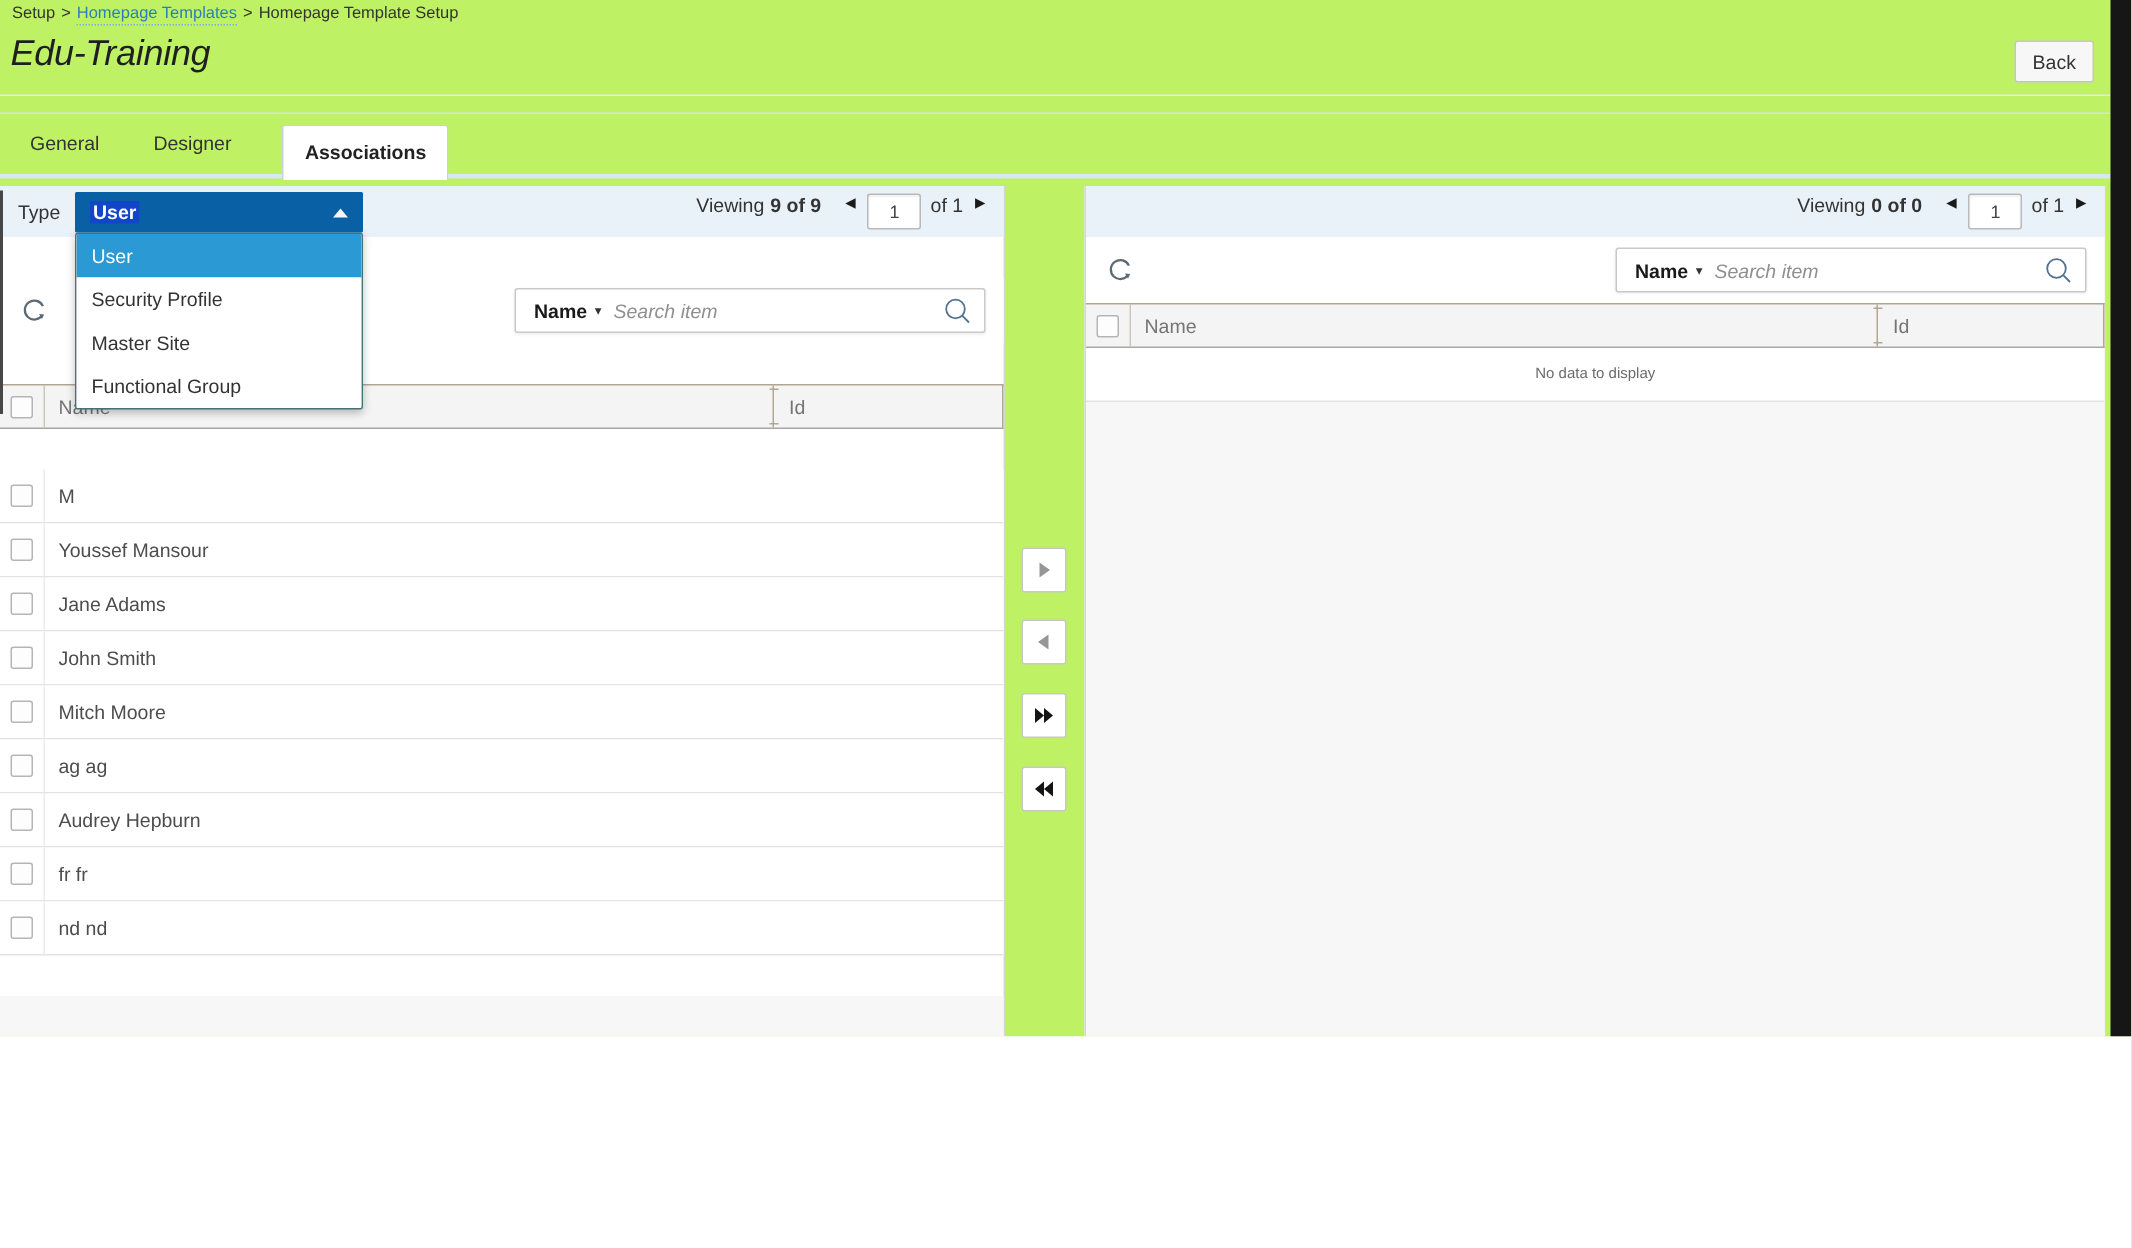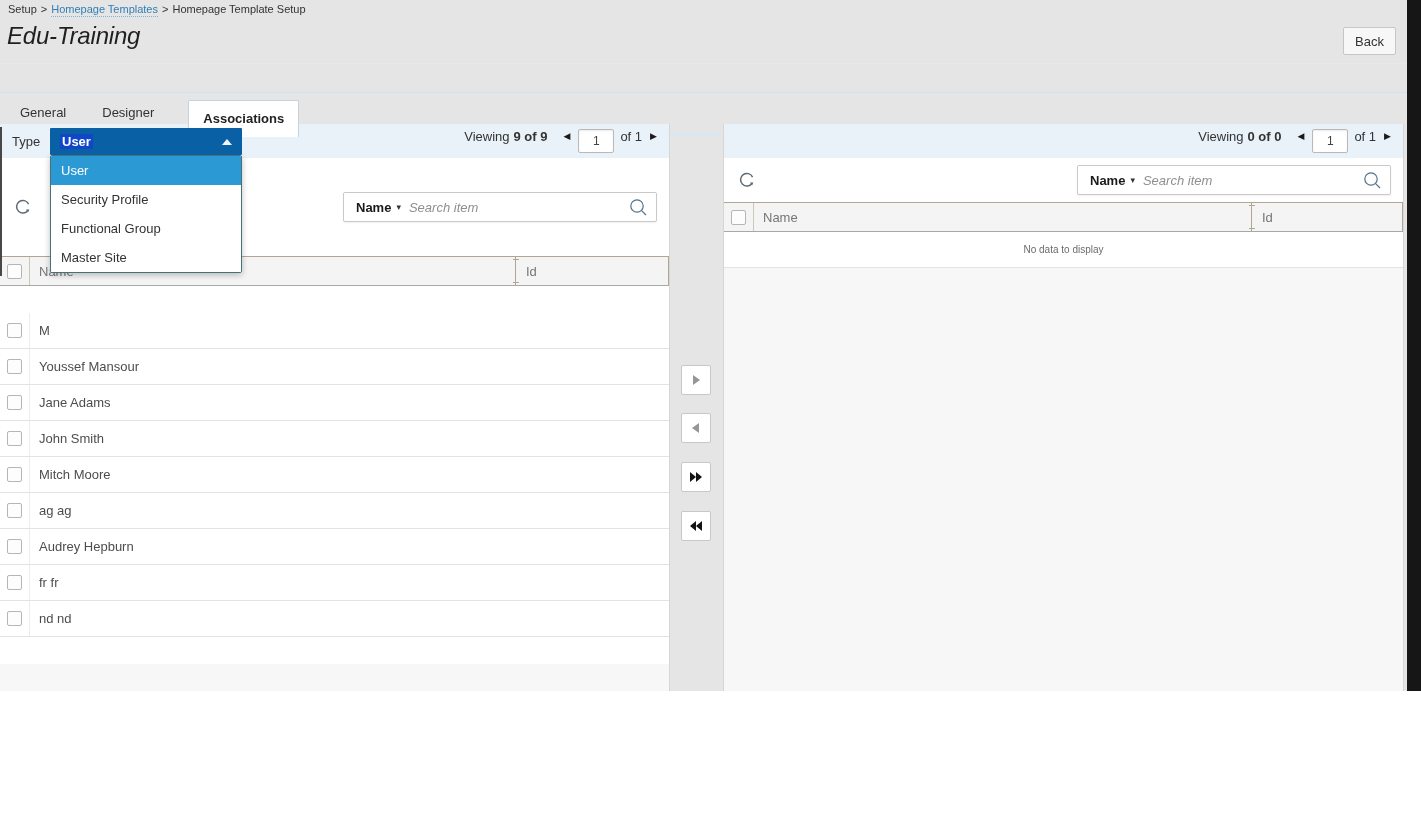--- a/index.html
+++ b/index.html
@@ -1,31 +1,31 @@
 <!DOCTYPE html>
 <html><head>
 <meta charset="utf-8">
 <style>
   * { box-sizing: border-box; margin: 0; padding: 0; }
   html,body { background:#fff; }
   body { font-family:"Liberation Sans", sans-serif; color:#333; }
-  .stage { position:relative; width:1421px; height:691px; background:#e5e5e5; overflow:hidden; }
+  .stage { position:relative; width:1421px; height:691px; background:#bef264; overflow:hidden; }
 
   
   .breadcrumb { position:absolute; top:3px; left:8px; font-size:11px; color:#333; }
   .breadcrumb .sep { margin:0 4px; color:#333; }
   .breadcrumb .crumb-link { color:#2f7fb5; border-bottom:1px dotted #7fb2d4; padding-bottom:1px; cursor:pointer; }
   .page-title { position:absolute; top:22px; left:7px; font-size:24px; color:#1f1f1f; letter-spacing:-0.2px;font-style:italic; }
   .back-btn { position:absolute; left:1343px; top:27px; width:53px; height:28px; background:#f7f7f7;
               border:1px solid #c6c6c6; border-radius:2px; font-size:13px; color:#333;
               display:flex; align-items:center; justify-content:center; cursor:pointer; }
   .header-divider { position:absolute; top:63px; left:0; width:1407px; height:1px; background:#e8e8e8; }
 
   
-  .tabstrip { position:absolute; top:92px; left:0; width:1407px; height:44px; border-top:1px solid #d0e2ee; }
+  .tabstrip { position:absolute; top:75px; left:0; width:1407px; height:44px; border-top:1px solid #d0e2ee; }
   .tabline { position:absolute; bottom:0; left:0; width:100%; height:3px; background:#d8e8f2; }
   .tabs { position:absolute; left:18px; top:0; height:44px; display:flex; align-items:flex-end; }
   .tab { font-size:13px; color:#333; line-height:40px; height:44px; margin-right:32px; padding:0 2px; cursor:pointer; }
   .tab.active { position:relative; z-index:2; height:37px; line-height:35px; background:#fff;
                 border:1px solid #c3d4de; border-bottom:none; border-radius:2px 2px 0 0;
                 padding:0 14px; font-weight:bold; color:#222; margin-right:0; }
 
   
   .panel { position:absolute; top:124px; display:flex; flex-direction:column;
            border-right:1px solid #d6d6d6; border-bottom:1px solid #cfcfcf; background:#fff; }
@@ -126,22 +126,22 @@
     <div class="panel-bar">
       <span class="type-label">Type</span>
 
       <div class="type-select">
         <span class="sel-value">User</span>
         <span class="sel-caret-up"></span>
       </div>
       <div class="type-options" id="type-options">
           <div class="type-option selected">User</div>
           <div class="type-option">Security Profile</div>
+          <div class="type-option">Master Site</div>
           <div class="type-option">Functional Group</div>
-          <div class="type-option">Master Site</div>
         </div>
 
       <div class="viewing-group">
         <span>Viewing</span>
         <span class="viewing-count">9 of 9</span>
         <span class="pg-arrow prev">◀</span>
         <input class="pg-input" value="1" style="">
         <span class="pg-of">of 1</span>
         <span class="pg-arrow">▶</span>
       </div>

